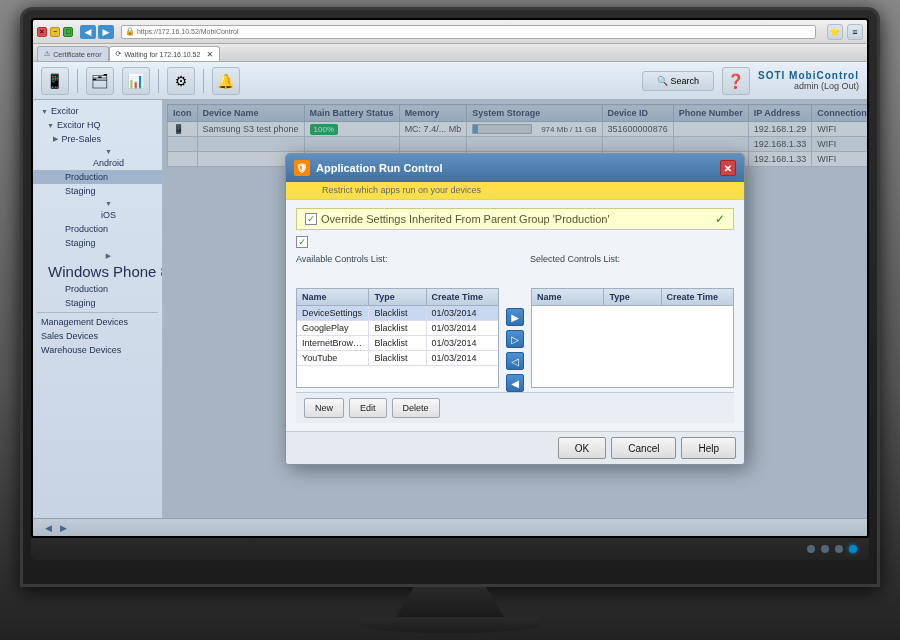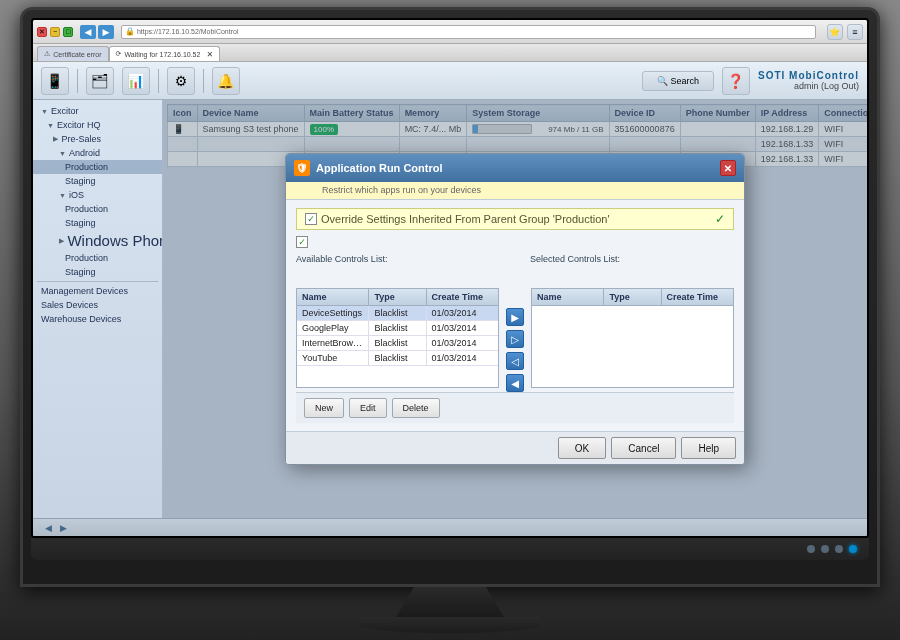--- a/index.html
+++ b/index.html
@@ -160,21 +160,21 @@
       display: flex;
       align-items: center;
       gap: 3px;
     }
     .sidebar-item.selected { background: #a0b4cc; }
     .sidebar-item .arrow {
       font-size: 7px; color: #556677;
     }
     .indent-1 { padding-left: 14px; align-items: center; }
     .indent-2 { padding-left: 20px; }
-    .indent-3 { padding-left: 26px; }
+    .indent-3 { padding-left: 26px; flex-direction: column; }
     .indent-4 { padding-left: 32px; }
     .sidebar-divider { height: 1px; background: #a8b8c8; margin: 2px 4px; }
 
     
     .content-pane {
       flex: 1;
       background: #d4dce8;
       overflow: hidden;
       position: relative;
     }
@@ -262,21 +262,21 @@
     .dialog-close {
       margin-left: auto;
       width: 16px; height: 16px;
       background: #cc4444; border: 1px solid #aa2222;
       border-radius: 2px; color: white; font-size: 10px;
       display: flex; align-items: center; justify-content: center;
       cursor: pointer;
     }
     .dialog-subtitle {
       font-size: 9px; color: #666; padding: 3px 10px 4px 36px;
-      background: #fef9c3; border-bottom: 1px solid #c0ccd8;
+      background: #fde047; border-bottom: 1px solid #c0ccd8;
     }
     .dialog-body {
       padding: 8px 10px;
       background: #f0f4f8;
     }
     .override-bar {
       background: #ffffd0;
       border: 1px solid #cccc80;
       padding: 3px 8px;
       font-size: 9px;
@@ -613,21 +613,21 @@
                       <th>Connection Type</th>
                     </tr>
                   </thead>
                   <tbody>
                     <tr>
                       <td>📱</td>
                       <td>Samsung S3 test phone</td>
                       <td><span class="status-badge">100%</span></td>
                       <td>MC: 7.4/... Mb</td>
                       <td>
-                        <div style="display:flex;align-items:center;gap:16px;">
+                        <div style="display:flex;align-items:center;gap:9px;">
                           <div class="storage-bar">
                               <div class="storage-fill" style="width:9%;"></div>
                             </div>
                           <span style="font-size:8px;">974 Mb / 11 GB</span>
                         </div>
                       </td>
                       <td>351600000876</td>
                       <td></td>
                       <td>192.168.1.29</td>
                       <td>WIFI</td>

